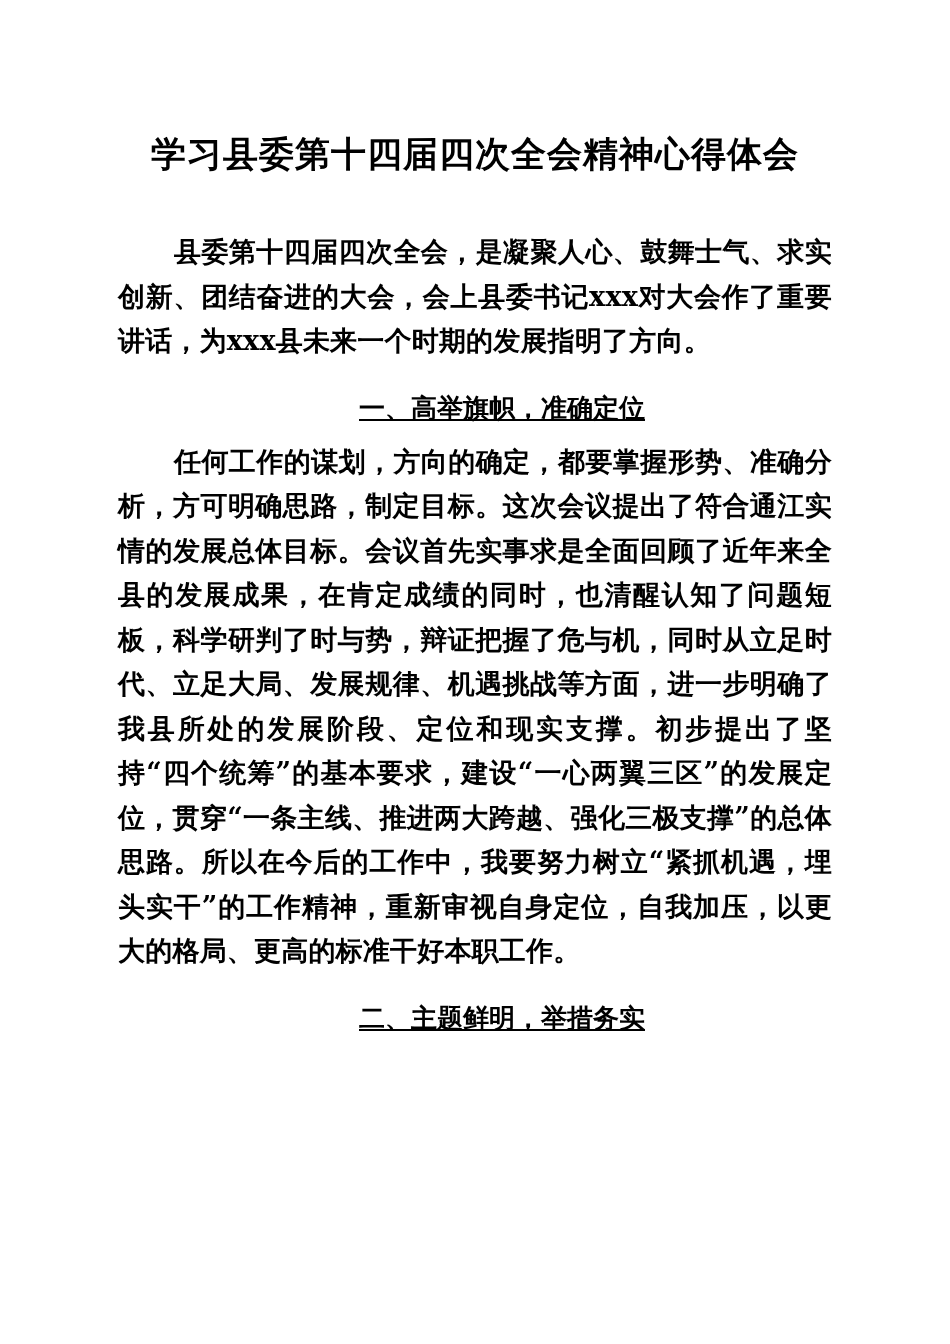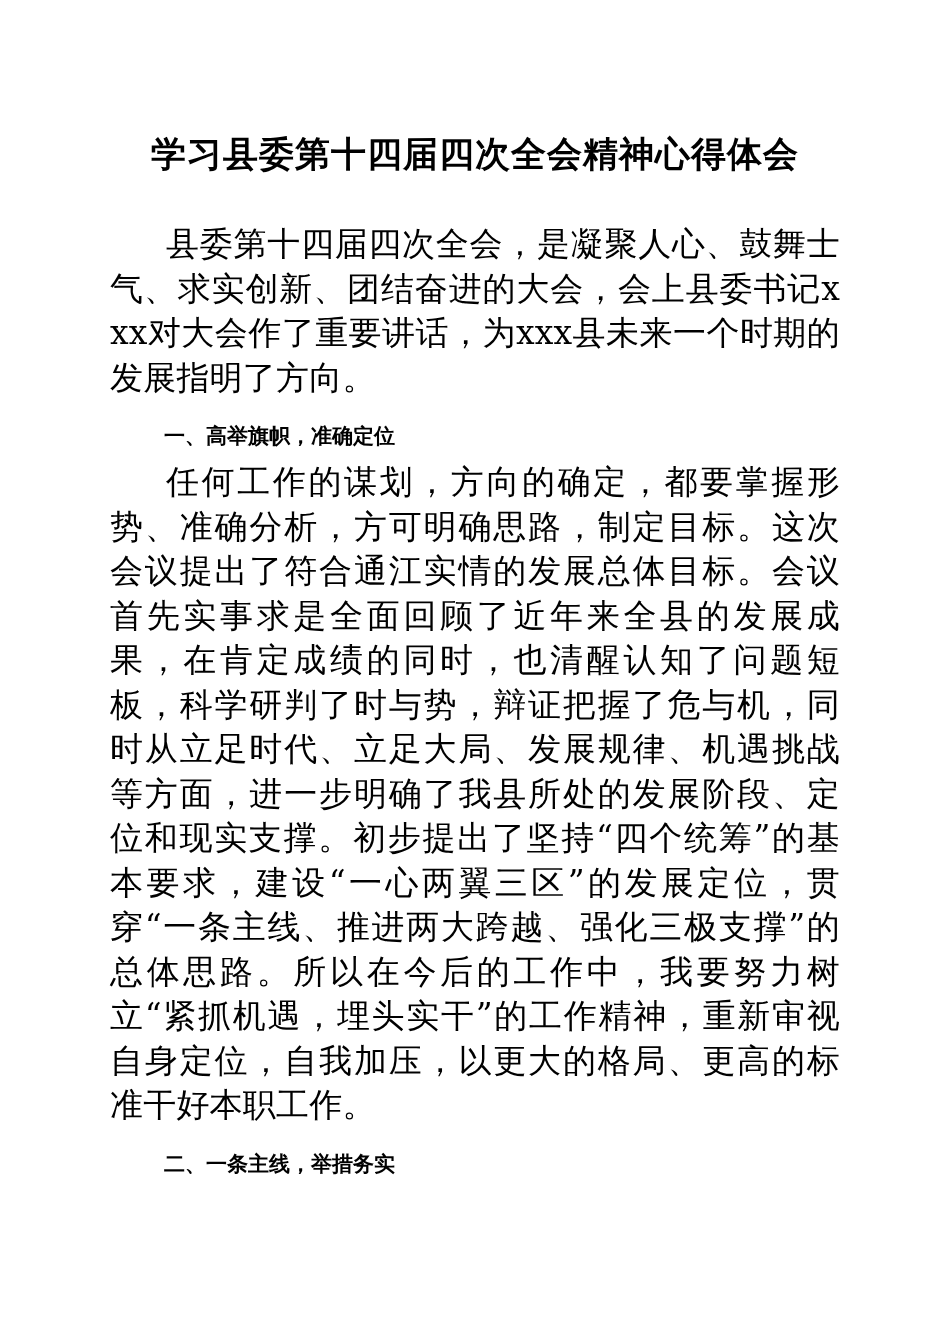--- a/index.html
+++ b/index.html
@@ -33,38 +33,40 @@
     white-space: nowrap;
   }
 
   
   .section-heading {
     margin: 0;
     padding-top: 14px;
     padding-bottom: 2px;
     font-family: "DejaVu Sans", "Liberation Sans", sans-serif;
     font-weight: bold;
-    font-size: 21px;
+    font-size: 26px;
     line-height: 44px;
     text-indent: 54px;
     letter-spacing: 0px;
-    text-align: left;
+    text-align: center;
+    text-decoration: underline;
   }
 
   
   .body-para {
-    margin: 0;
+    margin: 8px;
     font-family: "DejaVu Serif", "Liberation Serif", serif;
-    font-size: 33px;
+    font-size: 27px;
     line-height: 44.5px;
     text-indent: 56px;
     text-align: justify;
     text-justify: inter-character;
     letter-spacing: 0.2px;
     word-break: break-all;
+    font-weight: bold;
   }
 
   .para-lead {
     padding-top: 42px;
   }
 
   .para-after-heading {
     padding-top: 0px;
   }
 </style>
@@ -74,16 +76,16 @@
 <div class="page">
 
   <h1 class="doc-title">学习县委第十四届四次全会精神心得体会</h1>
 
   <p class="body-para para-lead">县委第十四届四次全会，是凝聚人心、鼓舞士气、求实创新、团结奋进的大会，会上县委书记xxx对大会作了重要讲话，为xxx县未来一个时期的发展指明了方向。</p>
 
   <h2 class="section-heading">一、高举旗帜，准确定位</h2>
 
   <p class="body-para para-after-heading">任何工作的谋划，方向的确定，都要掌握形势、准确分析，方可明确思路，制定目标。这次会议提出了符合通江实情的发展总体目标。会议首先实事求是全面回顾了近年来全县的发展成果，在肯定成绩的同时，也清醒认知了问题短板，科学研判了时与势，辩证把握了危与机，同时从立足时代、立足大局、发展规律、机遇挑战等方面，进一步明确了我县所处的发展阶段、定位和现实支撑。初步提出了坚持“四个统筹”的基本要求，建设“一心两翼三区”的发展定位，贯穿“一条主线、推进两大跨越、强化三极支撑”的总体思路。所以在今后的工作中，我要努力树立“紧抓机遇，埋头实干”的工作精神，重新审视自身定位，自我加压，以更大的格局、更高的标准干好本职工作。</p>
 
-  <h2 class="section-heading">二、一条主线，举措务实</h2>
+  <h2 class="section-heading">二、主题鲜明，举措务实</h2>
 
 
 </div>
 
 </body></html>

